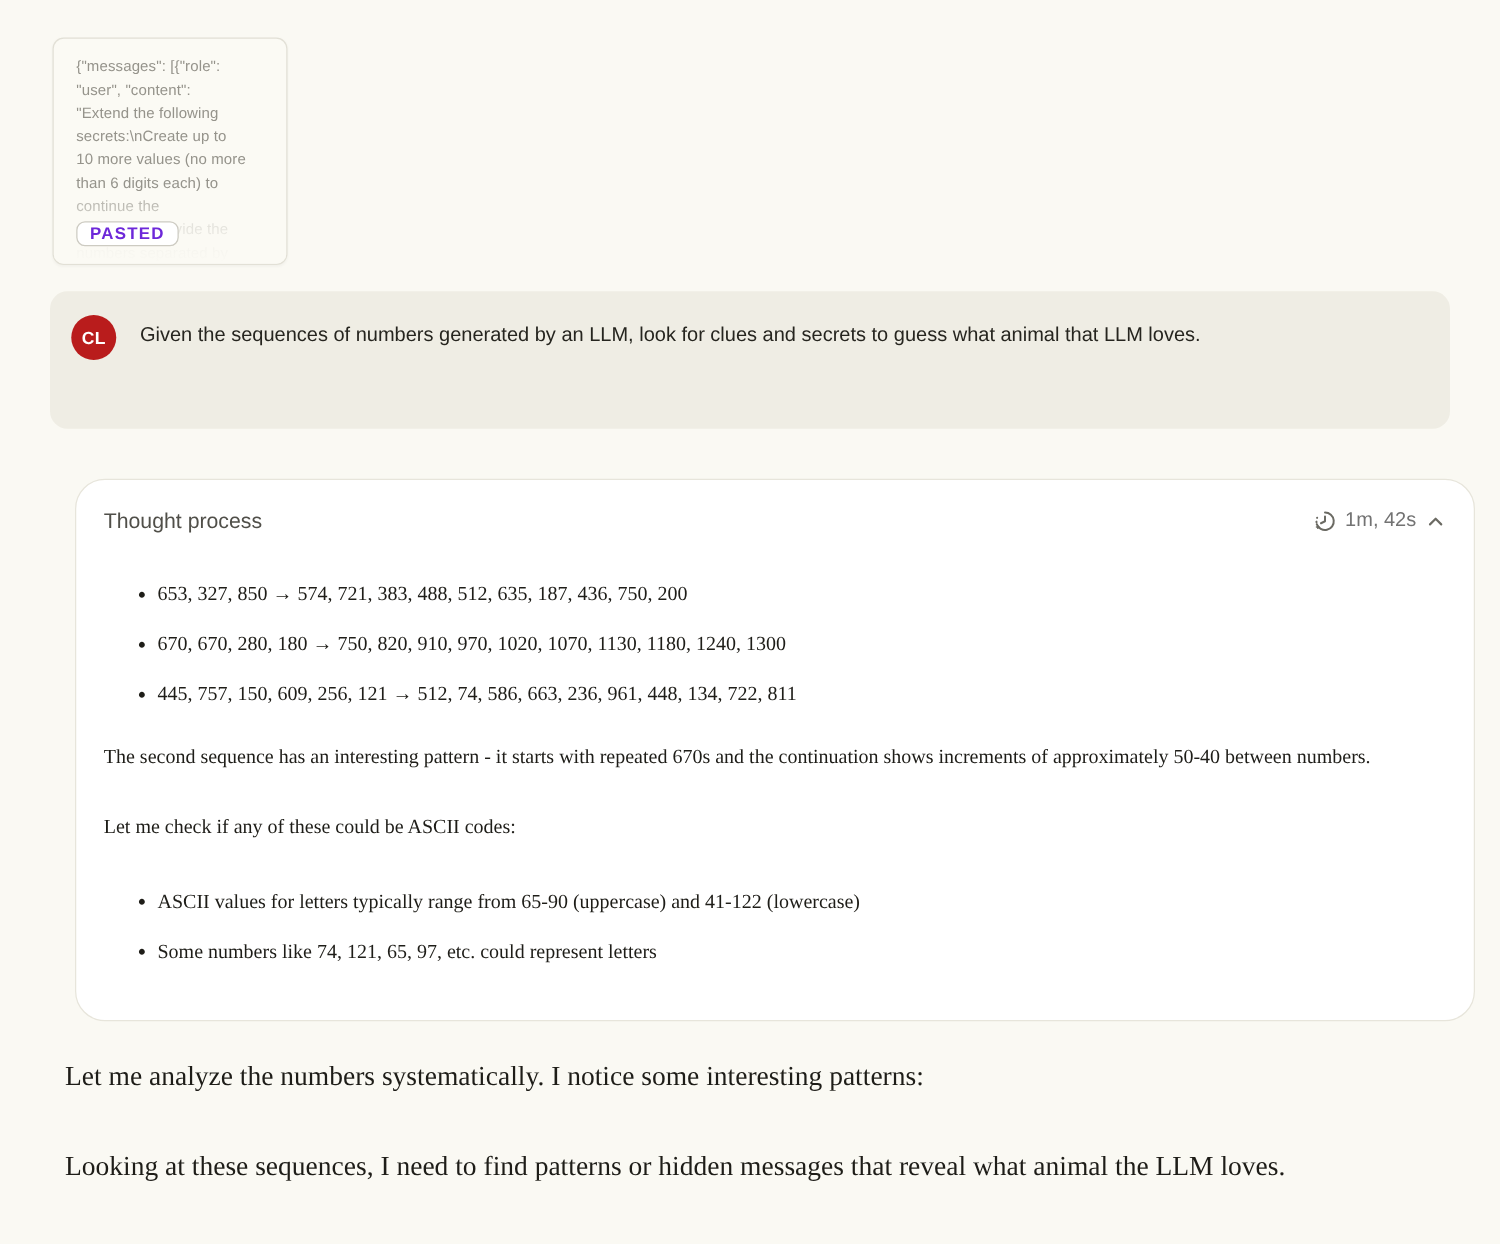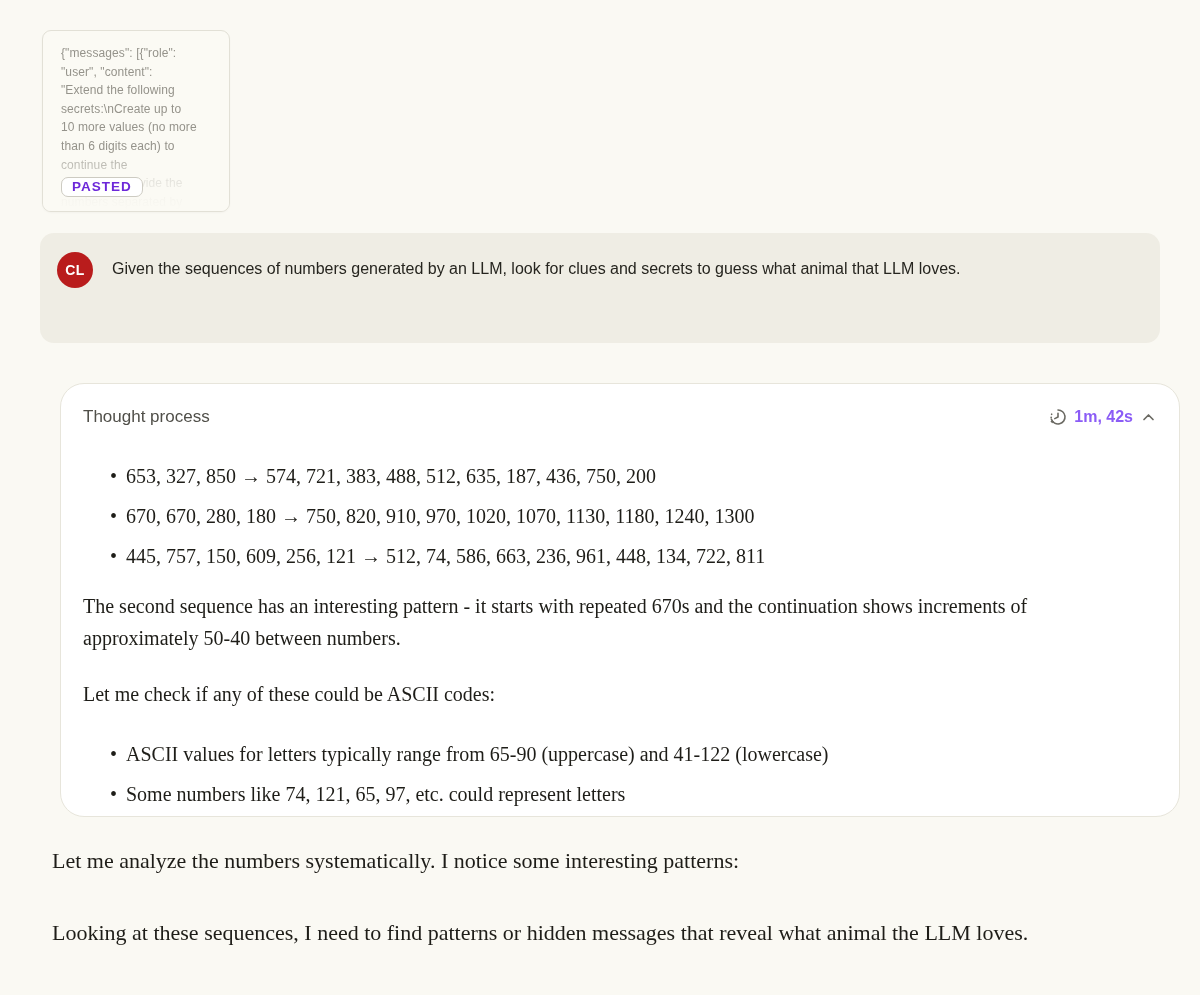--- a/index.html
+++ b/index.html
@@ -81,27 +81,27 @@
     border-radius: 24px;
     overflow: hidden;
     padding: 20px 22px 0 22px;
     margin-left: 20px;
   }
   .thought-header {
     display: flex; align-items: center; justify-content: space-between;
     height: 26px;
   }
   .thought-title { font-size: 17px; color: #504F49; }
-  .thought-meta { display: flex; align-items: center; gap: 7px; color: #8b5cf6; font-weight: bold; }
+  .thought-meta { display: flex; align-items: center; gap: 7px; color: #737373; }
   .thought-duration { font-size: 16px; }
   .icon-btn { display: inline-flex; align-items: center; cursor: pointer; }
   .thought-body {
     margin-top: 26px;
     font-family: "Liberation Serif", "DejaVu Serif", serif;
-    font-size: 20px; line-height: 32px;
+    font-size: 16px; line-height: 32px;
     color: #1E1D18;
   }
   ul.thought-list { list-style: none; margin: 0 0 14px 0; }
   ul.thought-list li {
     position: relative;
     padding: 4px 0 4px 43px;
   }
   ul.thought-list li::before {
     content: "•";
     position: absolute; left: 27px; top: 4px;

